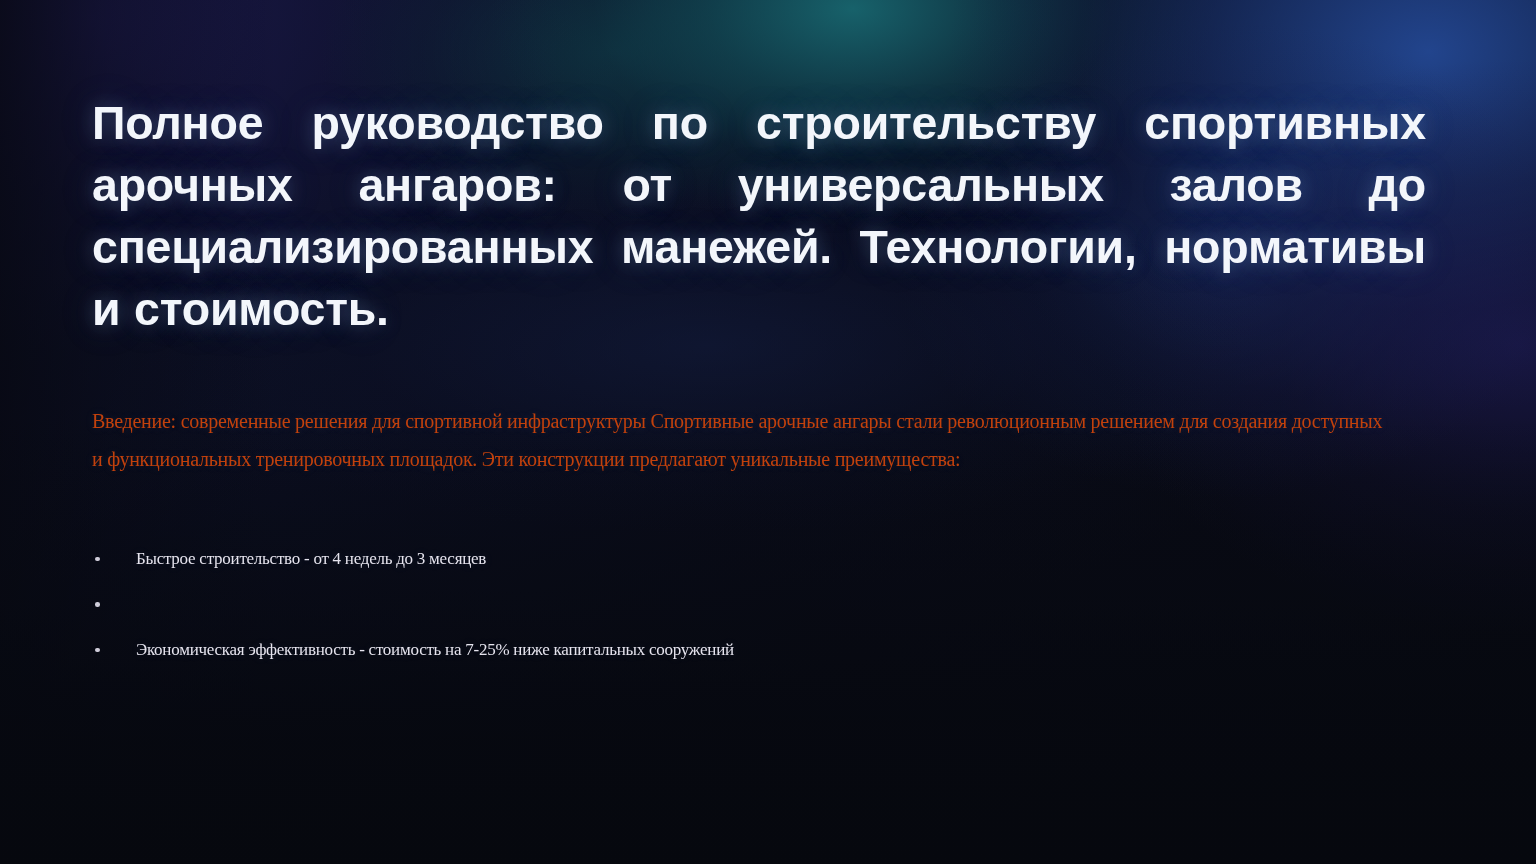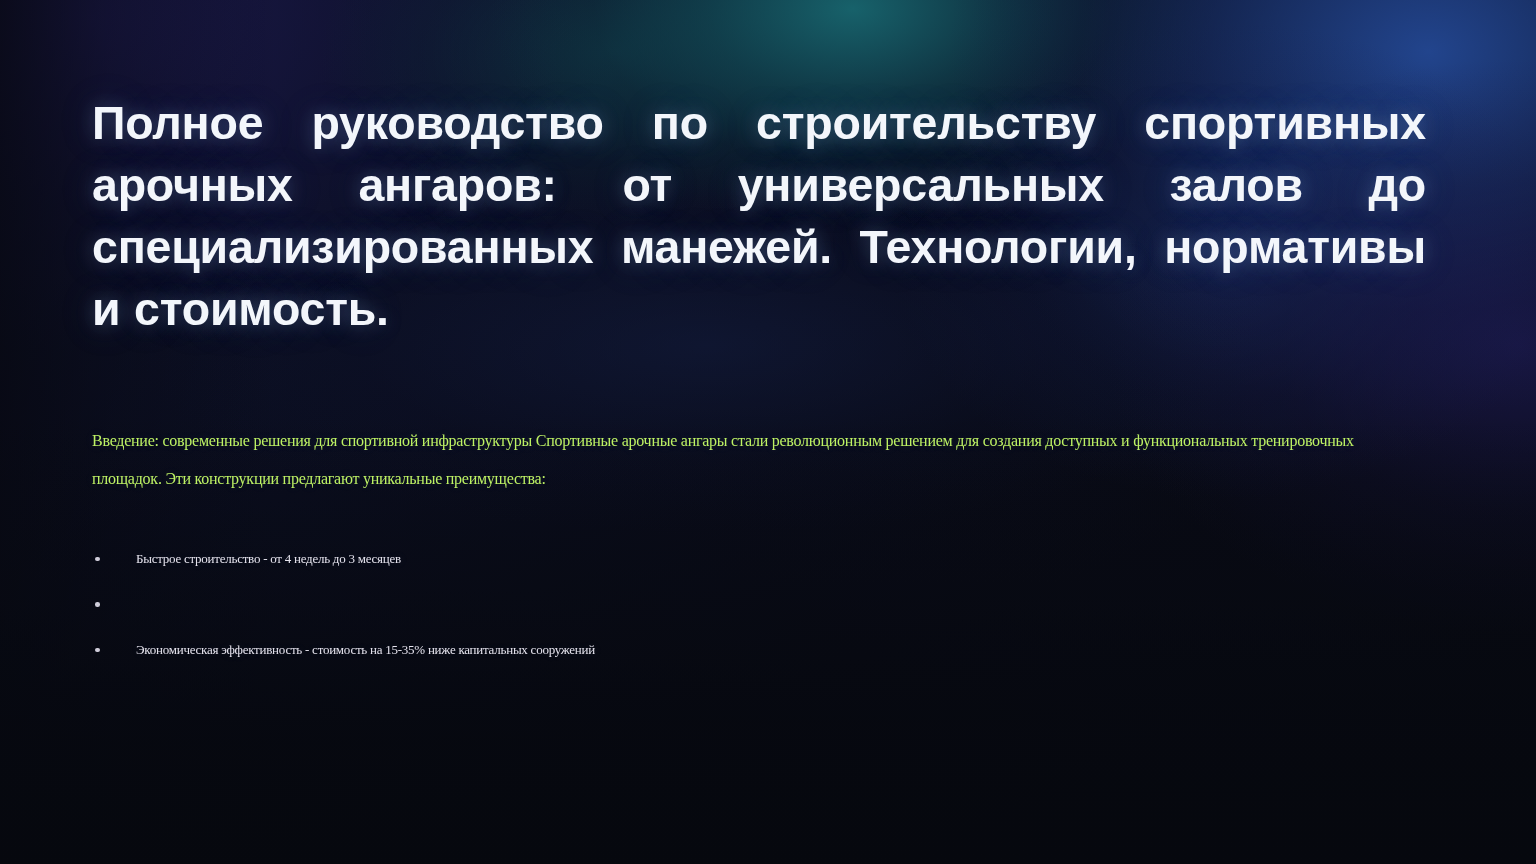--- a/index.html
+++ b/index.html
@@ -144,48 +144,48 @@
       0 0 18px rgba(150, 185, 235, 0.30),
       0 0 44px rgba(90, 140, 210, 0.18);
     text-align: justify;
     text-align-last: left;
     word-spacing: 1px;
   }
 
   #intro {
     position: absolute;
     left: 92px;
-    top: 422px;
+    top: 402px;
     width: 1300px;
     margin: 0;
     font-family: "Liberation Serif", serif;
-    font-size: 16px;
+    font-size: 20px;
     line-height: 38px;
-    color: #bef264;
+    color: #c2410c;
     letter-spacing: -0.25px;
     text-shadow: 0 0 10px rgba(120, 150, 200, 0.16);
   }
 
   #bullets {
     position: absolute;
     left: 92px;
     top: 536px;
     width: 1320px;
     margin: 0;
     padding: 0;
     list-style: none;
   }
 
   #bullets li {
     position: relative;
     padding-left: 44px;
     height: 45.5px;
     line-height: 45.5px;
     font-family: "Liberation Serif", serif;
-    font-size: 13px;
+    font-size: 17px;
     color: #e6e4ee;
     letter-spacing: -0.25px;
     white-space: nowrap;
     text-shadow: 0 0 10px rgba(120, 150, 200, 0.16);
   }
 
   #bullets li .dot {
     position: absolute;
     left: 3px;
     top: 50%;
@@ -221,18 +221,18 @@
     <ul id="bullets">
       <li>
         <span class="dot"></span>
         <span>Быстрое строительство - от 4 недель до 3 месяцев</span>
       </li>
       <li>
         <span class="dot"></span>
       </li>
       <li>
         <span class="dot"></span>
-        <span>Экономическая эффективность - стоимость на 15-35% ниже капитальных сооружений</span>
+        <span>Экономическая эффективность - стоимость на 7-25% ниже капитальных сооружений</span>
       </li>
     </ul>
 
   </div>
 </div>
 
 </body></html>

